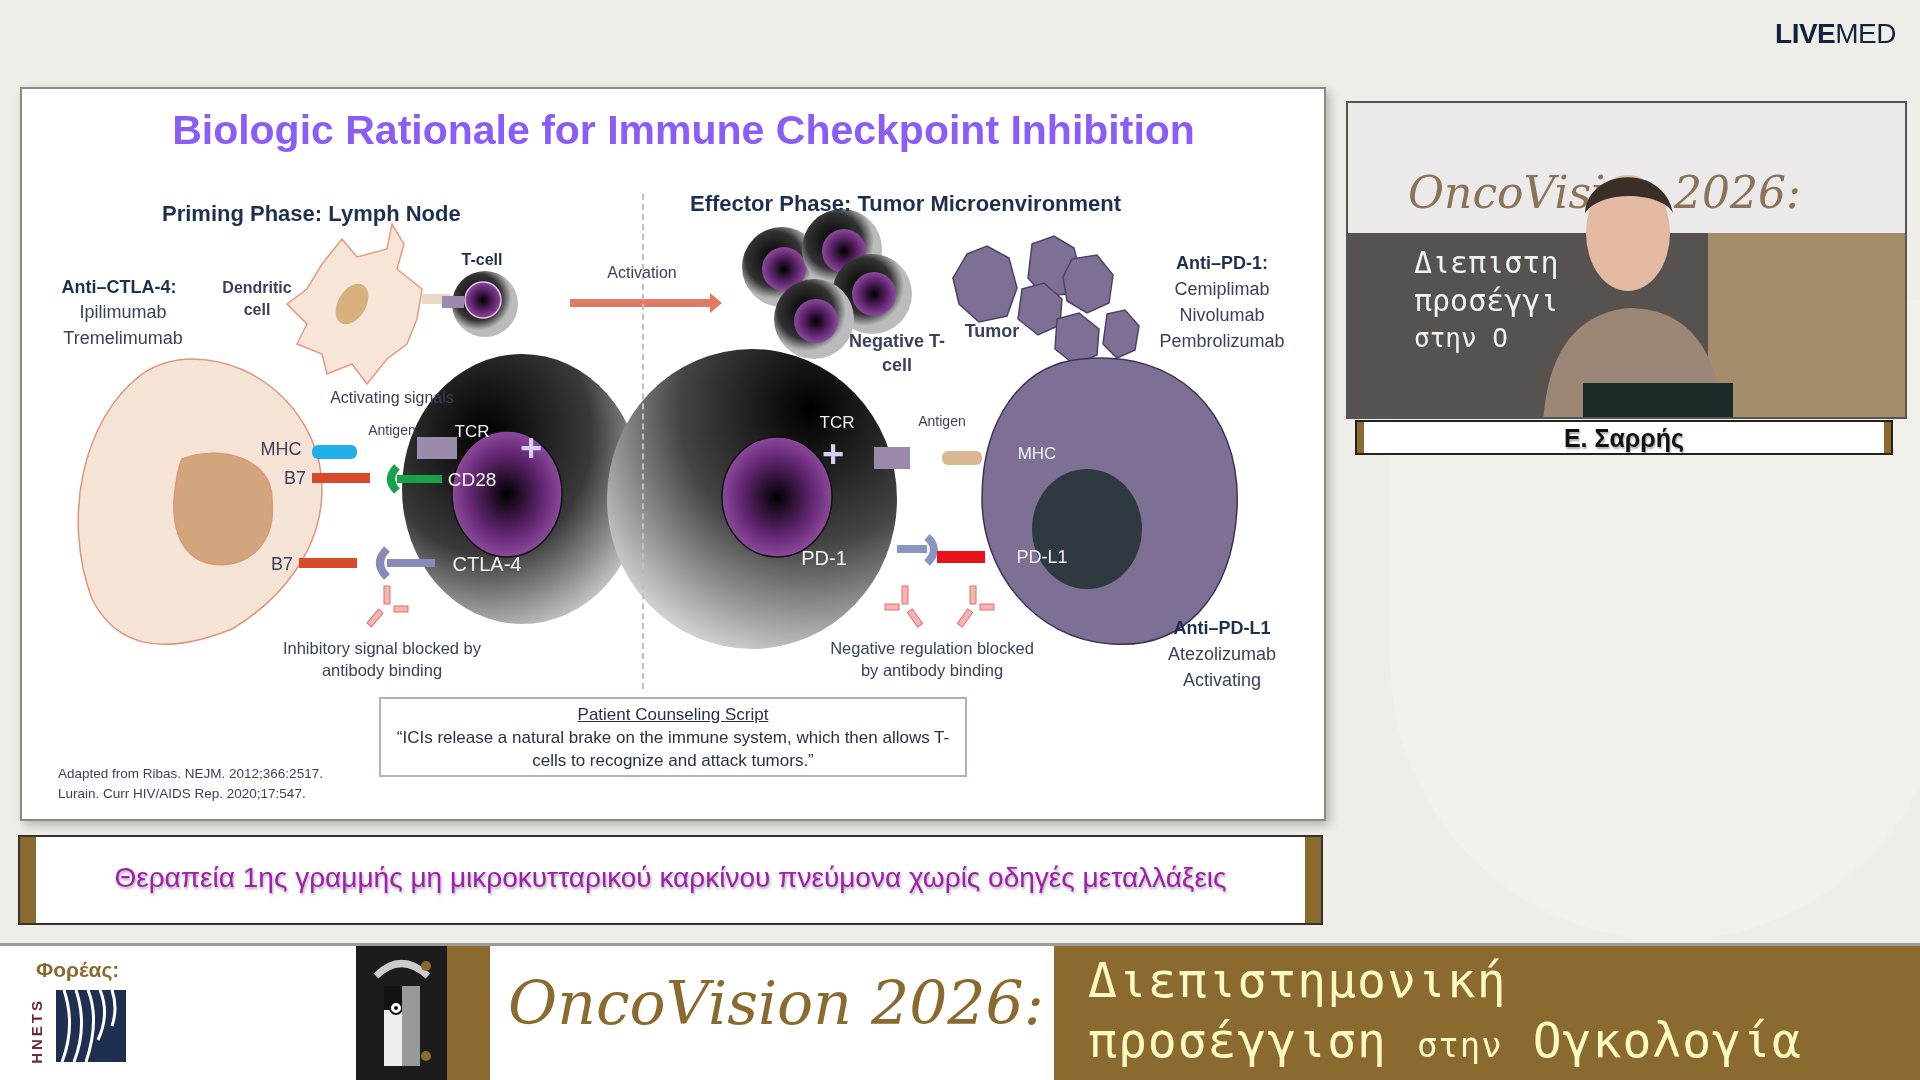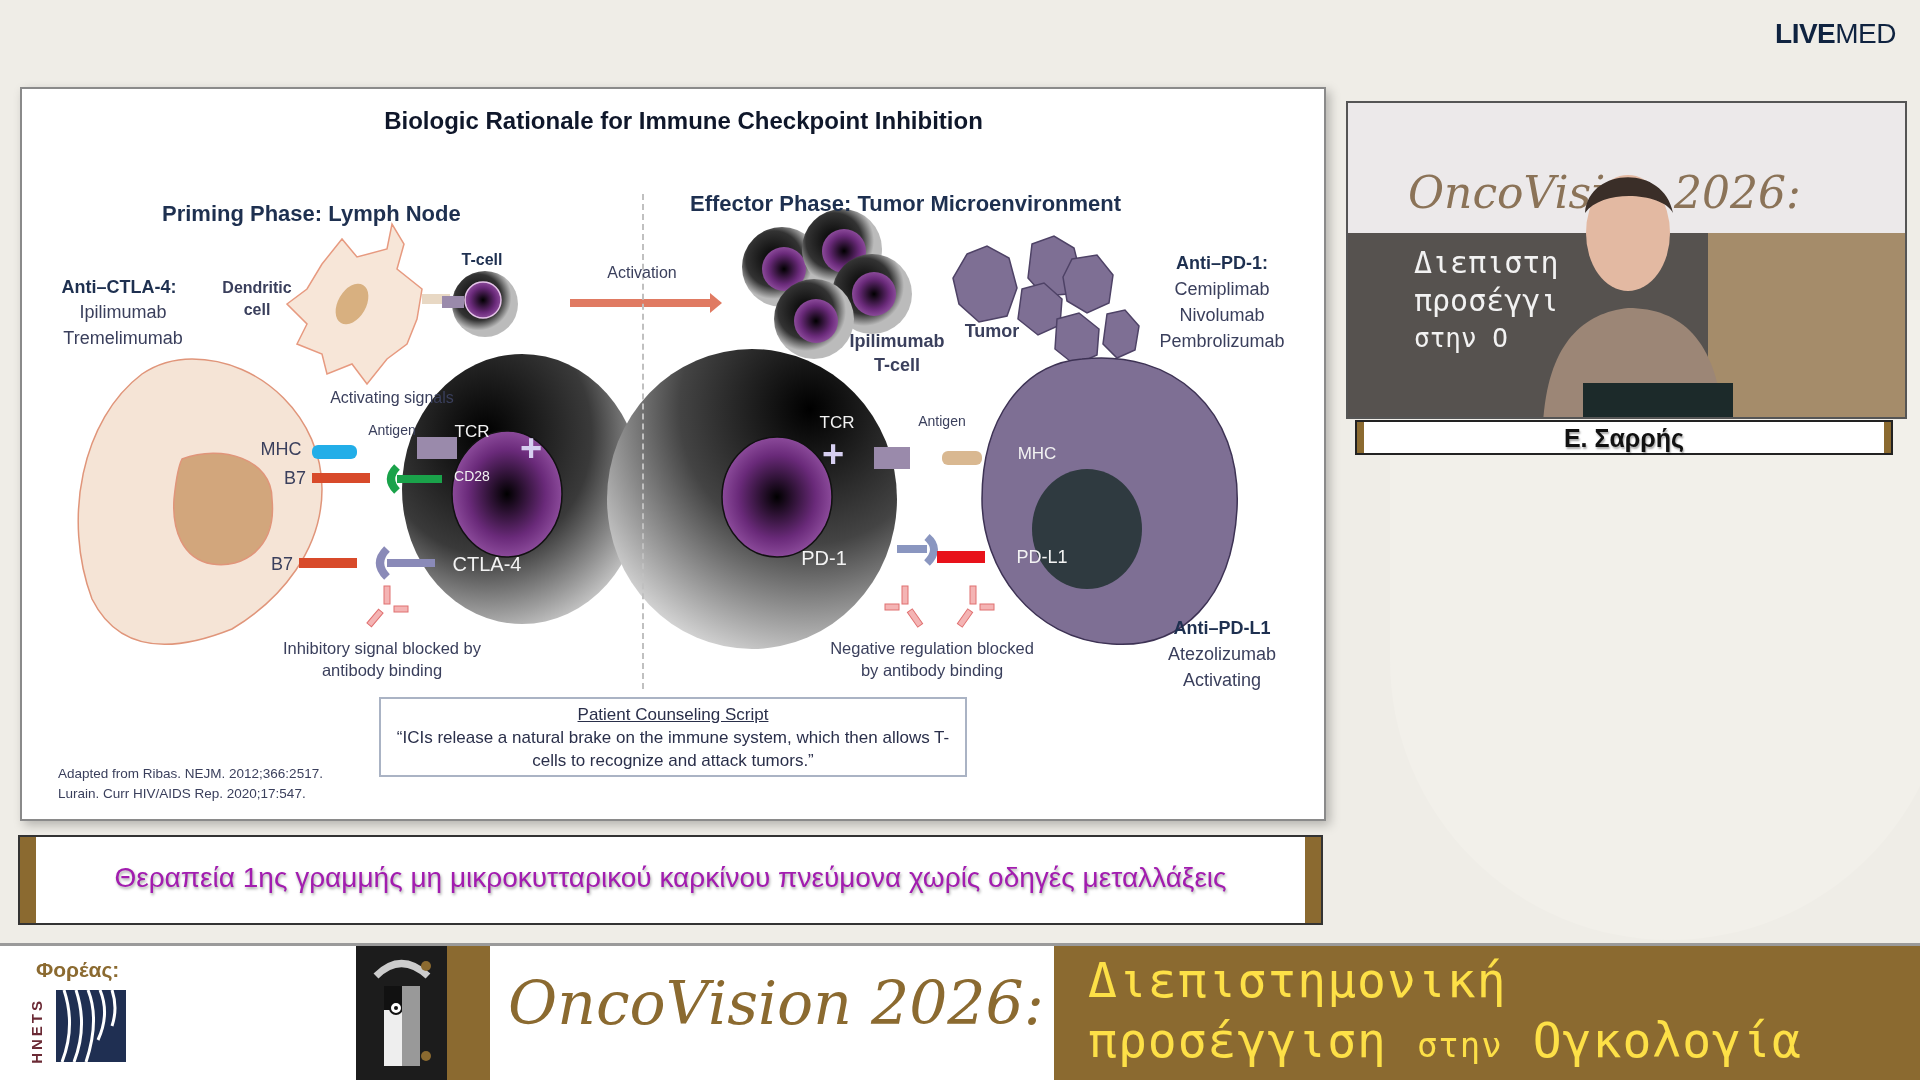--- a/index.html
+++ b/index.html
@@ -3,21 +3,21 @@
 <meta charset="utf-8">
 <style>
   html,body{margin:0;padding:0;}
   body{width:1920px;height:1080px;position:relative;overflow:hidden;background:#efede7;font-family:"Liberation Sans",sans-serif;}
   .bg-emblem{position:absolute;left:1390px;top:300px;width:560px;height:640px;border-radius:0 0 280px 280px;background:#f2f0ea;}
   .logo{position:absolute;right:24px;top:18px;font-size:28px;color:#0f2340;letter-spacing:-0.5px;}
   .logo b{font-weight:900;}
   .logo span{font-weight:400;}
   
   .slide{position:absolute;left:20px;top:87px;width:1302px;height:730px;background:#fff;border:2px solid #8a8a8a;box-shadow:4px 4px 10px rgba(0,0,0,0.25);}
-  .slide-title{position:absolute;left:0;right:0;top:18px;text-align:center;font-size:24px;font-weight:bold;color:#0f172a;margin-left:21px;}
+  .slide-title{position:absolute;left:0;right:0;top:18px;text-align:center;font-size:41px;font-weight:bold;color:#8b5cf6;margin-left:21px;}
   .phase{position:absolute;font-size:22px;font-weight:bold;color:#1e3050;}
   .lbl{position:absolute;color:#3a3f5c;font-size:18px;text-align:center;line-height:1.35;}
   .lbl.b{font-weight:bold;color:#1e3050;}
   .lbl.w{color:#f3f3f3;font-size:20px;}
   .divider{position:absolute;left:620px;top:105px;height:495px;border-left:2px dashed #c0c0c0;}
   .counsel{position:absolute;left:357px;top:608px;width:584px;height:76px;border:2px solid #aab3c4;text-align:center;color:#2a2f4a;font-size:17px;line-height:1.35;}
   .counsel .h{text-decoration:underline;margin-top:5px;}
   .refs{position:absolute;left:36px;top:675px;font-size:13.5px;color:#3a3f5c;line-height:1.45;}
   svg.diagram{position:absolute;left:0;top:0;}
   
@@ -40,21 +40,21 @@
   .forea{position:absolute;left:36px;top:12px;font-size:21px;font-weight:bold;color:#8b6a30;}
   .hnets-v{position:absolute;left:28px;top:52px;width:22px;font-size:15px;color:#6b2a35;font-weight:bold;writing-mode:vertical-rl;transform:rotate(180deg);letter-spacing:3px;}
   .zebra{position:absolute;left:56px;top:44px;width:70px;height:72px;}
   .org{position:absolute;left:132px;top:52px;font-family:"DejaVu Serif",serif;font-size:17px;color:#333;letter-spacing:2px;line-height:1.12;}
   .face{position:absolute;left:356px;top:0;width:91px;height:137px;background:#1c1c1c;}
   .brandbar{position:absolute;left:447px;top:0;width:43px;height:137px;background:#8b6a30;}
   .onco{position:absolute;left:490px;top:0;width:572px;height:137px;background:#fff;}
   .onco .txt{position:absolute;left:0;right:0;top:22px;text-align:center;font-family:"DejaVu Serif",serif;font-style:italic;font-size:60px;color:#8b6a30;}
   .onco .rb{position:absolute;right:0;top:0;bottom:0;width:8px;background:#8b6a30;}
   .gold{position:absolute;left:1062px;top:0;width:858px;height:137px;background:#8b6a30;}
-  .gold .l1,.gold .l2{position:absolute;left:26px;font-family:"DejaVu Sans Mono",monospace;color:#fde047;font-size:48px;letter-spacing:1px;}
+  .gold .l1,.gold .l2{position:absolute;left:26px;font-family:"DejaVu Sans Mono",monospace;color:#fef9c3;font-size:48px;letter-spacing:1px;}
   .gold .l1{top:6px;}
   .gold .l2{top:66px;}
   .gold .small{font-size:34px;}
 </style>
 </head>
 <body>
 
 <div class="bg-emblem"></div>
 
 <div class="logo"><b>LIVE</b><span>MED</span></div>
@@ -159,34 +159,34 @@
   <div class="phase" style="left:140px;top:112px;">Priming Phase: Lymph Node</div>
   <div class="phase" style="left:668px;top:102px;">Effector Phase: Tumor Microenvironment</div>
 
   <div class="lbl b" style="left:32px;top:186px;width:130px;">Anti–CTLA-4:</div>
   <div class="lbl" style="left:26px;top:211px;width:150px;">Ipilimumab</div>
   <div class="lbl" style="left:26px;top:237px;width:150px;">Tremelimumab</div>
 
   <div class="lbl b" style="left:190px;top:188px;width:90px;font-size:16px;color:#3a3f5c;">Dendritic cell</div>
   <div class="lbl b" style="left:430px;top:160px;width:60px;font-size:16px;">T-cell</div>
   <div class="lbl" style="left:560px;top:173px;width:120px;font-size:16px;">Activation</div>
-  <div class="lbl b" style="left:820px;top:240px;width:110px;color:#3a3f5c;">Ipilimumab T-cell</div>
+  <div class="lbl b" style="left:820px;top:240px;width:110px;color:#3a3f5c;">Negative T-cell</div>
   <div class="lbl b" style="left:940px;top:230px;width:60px;color:#3a3f5c;">Tumor</div>
 
   <div class="lbl b" style="left:1140px;top:162px;width:120px;">Anti–PD-1:</div>
   <div class="lbl" style="left:1120px;top:188px;width:160px;">Cemiplimab</div>
   <div class="lbl" style="left:1120px;top:214px;width:160px;">Nivolumab</div>
   <div class="lbl" style="left:1120px;top:240px;width:160px;">Pembrolizumab</div>
 
   <div class="lbl" style="left:280px;top:298px;width:180px;font-size:16px;">Activating signals</div>
   <div class="lbl" style="left:330px;top:332px;width:80px;font-size:14px;">Antigen</div>
   <div class="lbl w" style="left:425px;top:332px;width:50px;font-size:17px;">TCR</div>
   <div class="lbl" style="left:234px;top:348px;width:50px;">MHC</div>
   <div class="lbl" style="left:258px;top:377px;width:30px;">B7</div>
-  <div class="lbl w" style="left:420px;top:378px;width:60px;font-size:14px;">CD28</div>
+  <div class="lbl w" style="left:420px;top:378px;width:60px;font-size:19px;">CD28</div>
   <div class="lbl" style="left:245px;top:463px;width:30px;">B7</div>
   <div class="lbl w" style="left:420px;top:462px;width:90px;">CTLA-4</div>
 
   <div class="lbl" style="left:250px;top:548px;width:220px;font-size:16.5px;">Inhibitory signal blocked by antibody binding</div>
 
   <div class="lbl w" style="left:790px;top:323px;width:50px;font-size:17px;">TCR</div>
   <div class="lbl" style="left:880px;top:323px;width:80px;font-size:14px;">Antigen</div>
   <div class="lbl w" style="left:985px;top:354px;width:60px;font-size:17px;">MHC</div>
   <div class="lbl w" style="left:772px;top:456px;width:60px;">PD-1</div>
   <div class="lbl w" style="left:985px;top:456px;width:70px;font-size:18px;">PD-L1</div>

